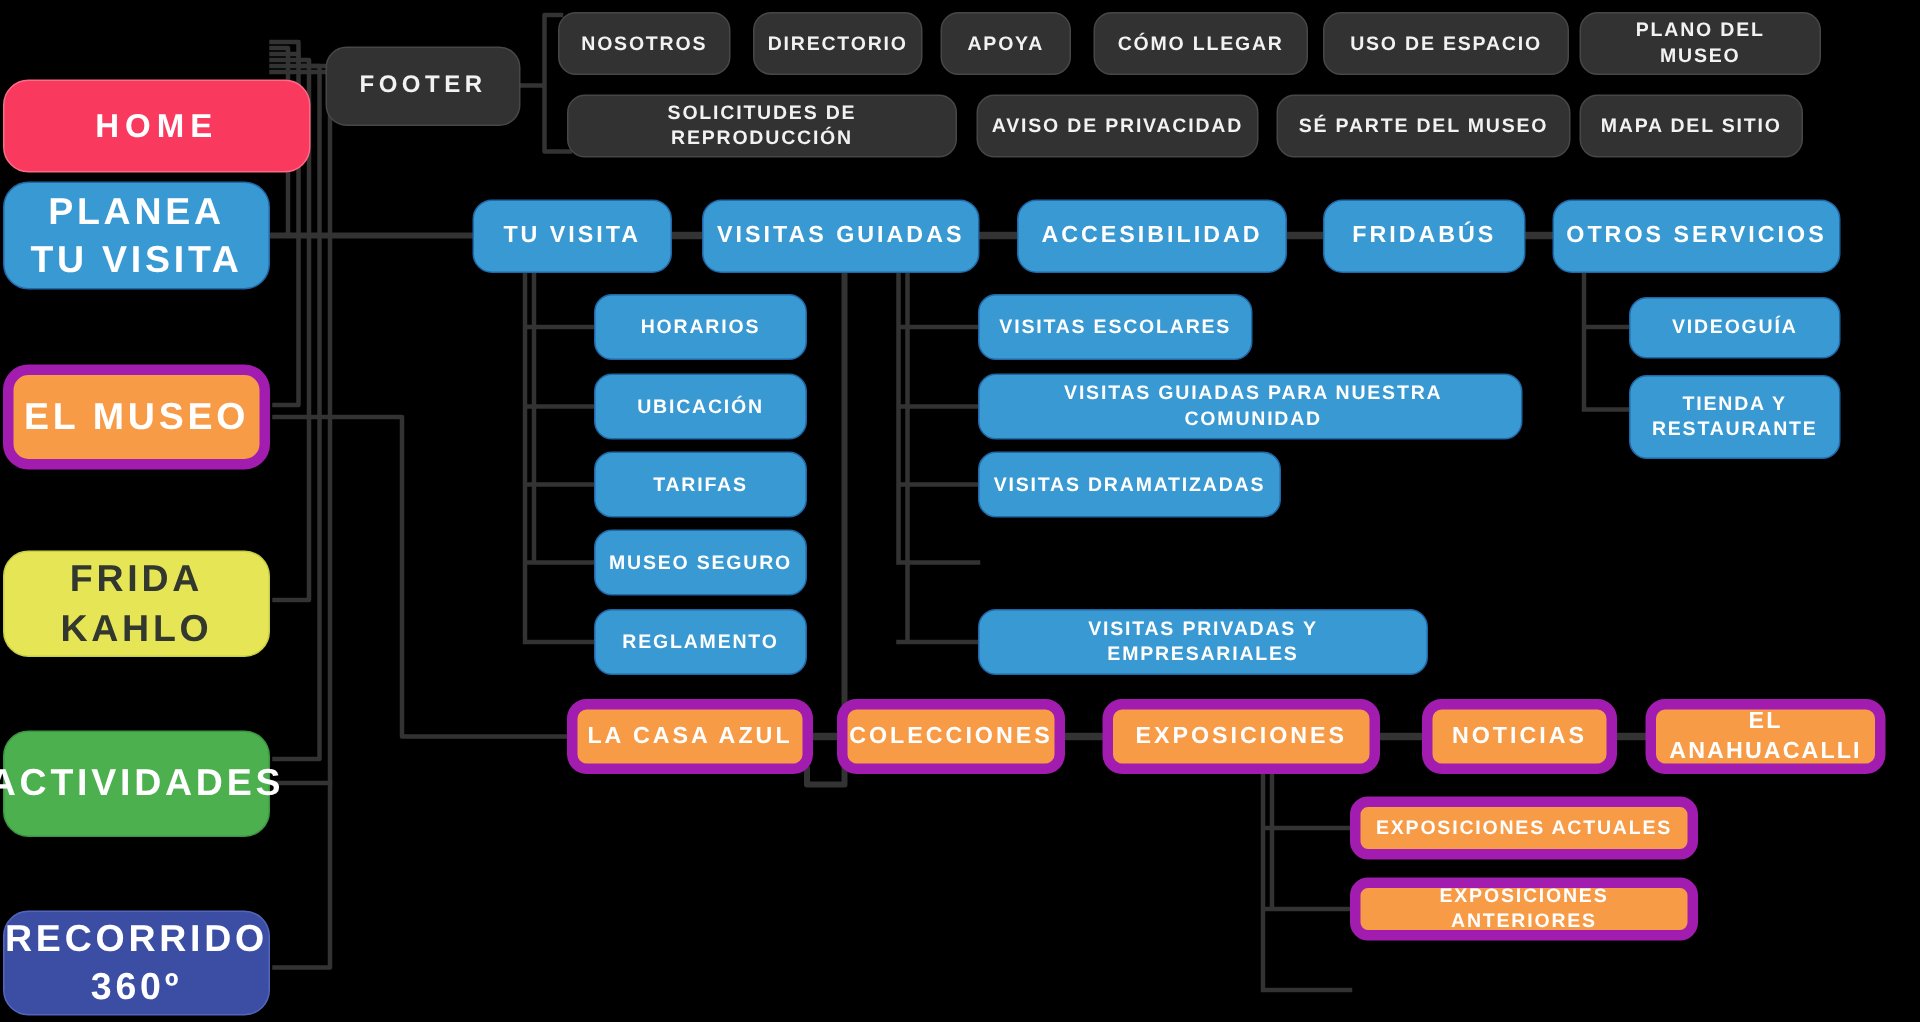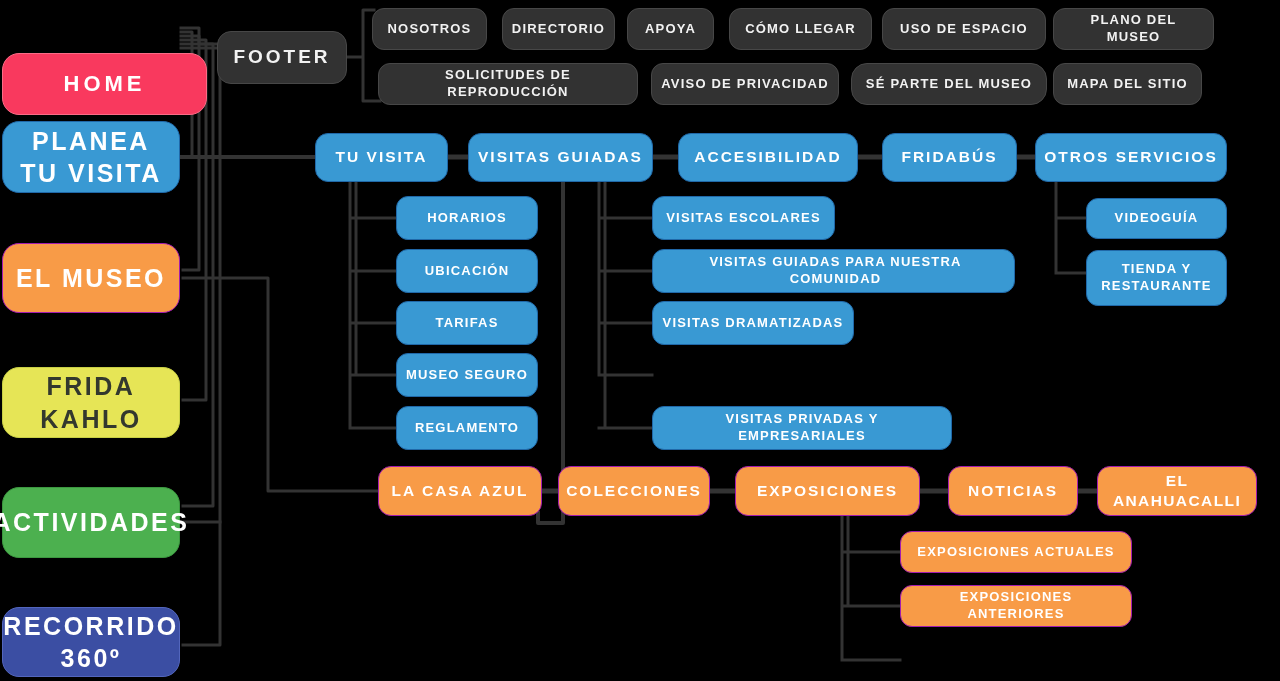--- a/index.html
+++ b/index.html
@@ -14,25 +14,25 @@
   .w5{stroke-width:5px;}
   .node{
     position:absolute;z-index:2;box-sizing:border-box;
     display:flex;align-items:center;justify-content:center;text-align:center;
     color:#fff;font-weight:bold;text-transform:uppercase;line-height:1.3;
   }
   .size-xl{font-size:25px;letter-spacing:2.5px;border-radius:17px;padding:0 6px;}
   .size-lg{font-size:15.5px;letter-spacing:2px;border-radius:13px;padding:0 5px;}
   .size-sm{font-size:13px;letter-spacing:1.2px;border-radius:12px;padding:0 8px;}
   .home-size{font-size:22px;letter-spacing:4px;}
-  .footer-size{font-size:19px;letter-spacing:3px;border-radius:14px;}
+  .footer-size{font-size:16px;letter-spacing:3px;border-radius:14px;}
   .tight{letter-spacing:1.4px;padding:0 4px;}
   .pink  {background:#F9395E;border:1px solid #fb6b86;}
   .blue  {background:#3999D3;border:1px solid #2068a8;}
-  .orange{background:#F89B47;border:1px solid #a21caf;}
+  .orange{background:#F89B47;border:7px solid #a21caf;}
   .dark  {background:#323232;border:1px solid #474747;color:#f2f2f2;}
   .yellow{background:#E6E556;border:1px solid #c8cf45;color:#33382e;}
   .green {background:#4CB04F;border:1px solid #3c9840;}
   .navy  {background:#3B4EA3;border:1px solid #5366bd;}
 </style>
 </head>
 <body>
 
 <div class="stage">
 
@@ -79,21 +79,21 @@
 
   <div class="node dark size-sm" style="left:372px;top:8px;width:115px;height:42px;">NOSOTROS</div>
   <div class="node dark size-sm" style="left:502px;top:8px;width:113px;height:42px;">DIRECTORIO</div>
   <div class="node dark size-sm" style="left:627px;top:8px;width:87px;height:42px;">APOYA</div>
   <div class="node dark size-sm" style="left:729px;top:8px;width:143px;height:42px;">CÓMO LLEGAR</div>
   <div class="node dark size-sm" style="left:882px;top:8px;width:164px;height:42px;">USO DE ESPACIO</div>
   <div class="node dark size-sm" style="left:1053px;top:8px;width:161px;height:42px;">PLANO DEL MUSEO</div>
 
   <div class="node dark size-sm" style="left:378px;top:63px;width:260px;height:42px;">SOLICITUDES DE REPRODUCCIÓN</div>
   <div class="node dark size-sm" style="left:651px;top:63px;width:188px;height:42px;">AVISO DE PRIVACIDAD</div>
-  <div class="node dark size-sm" style="left:851px;top:63px;width:196px;height:42px;border-radius:16px;">SÉ PARTE DEL MUSEO</div>
+  <div class="node dark size-sm" style="left:851px;top:63px;width:196px;height:42px;">SÉ PARTE DEL MUSEO</div>
   <div class="node dark size-sm" style="left:1053px;top:63px;width:149px;height:42px;">MAPA DEL SITIO</div>
 
   <div class="node blue size-lg" style="left:315px;top:133px;width:133px;height:49px;">TU VISITA</div>
   <div class="node blue size-lg" style="left:468px;top:133px;width:185px;height:49px;">VISITAS GUIADAS</div>
   <div class="node blue size-lg" style="left:678px;top:133px;width:180px;height:49px;">ACCESIBILIDAD</div>
   <div class="node blue size-lg" style="left:882px;top:133px;width:135px;height:49px;">FRIDABÚS</div>
   <div class="node blue size-lg" style="left:1035px;top:133px;width:192px;height:49px;">OTROS SERVICIOS</div>
 
   <div class="node blue size-sm" style="left:396px;top:196px;width:142px;height:44px;">HORARIOS</div>
   <div class="node blue size-sm" style="left:396px;top:249px;width:142px;height:44px;">UBICACIÓN</div>

